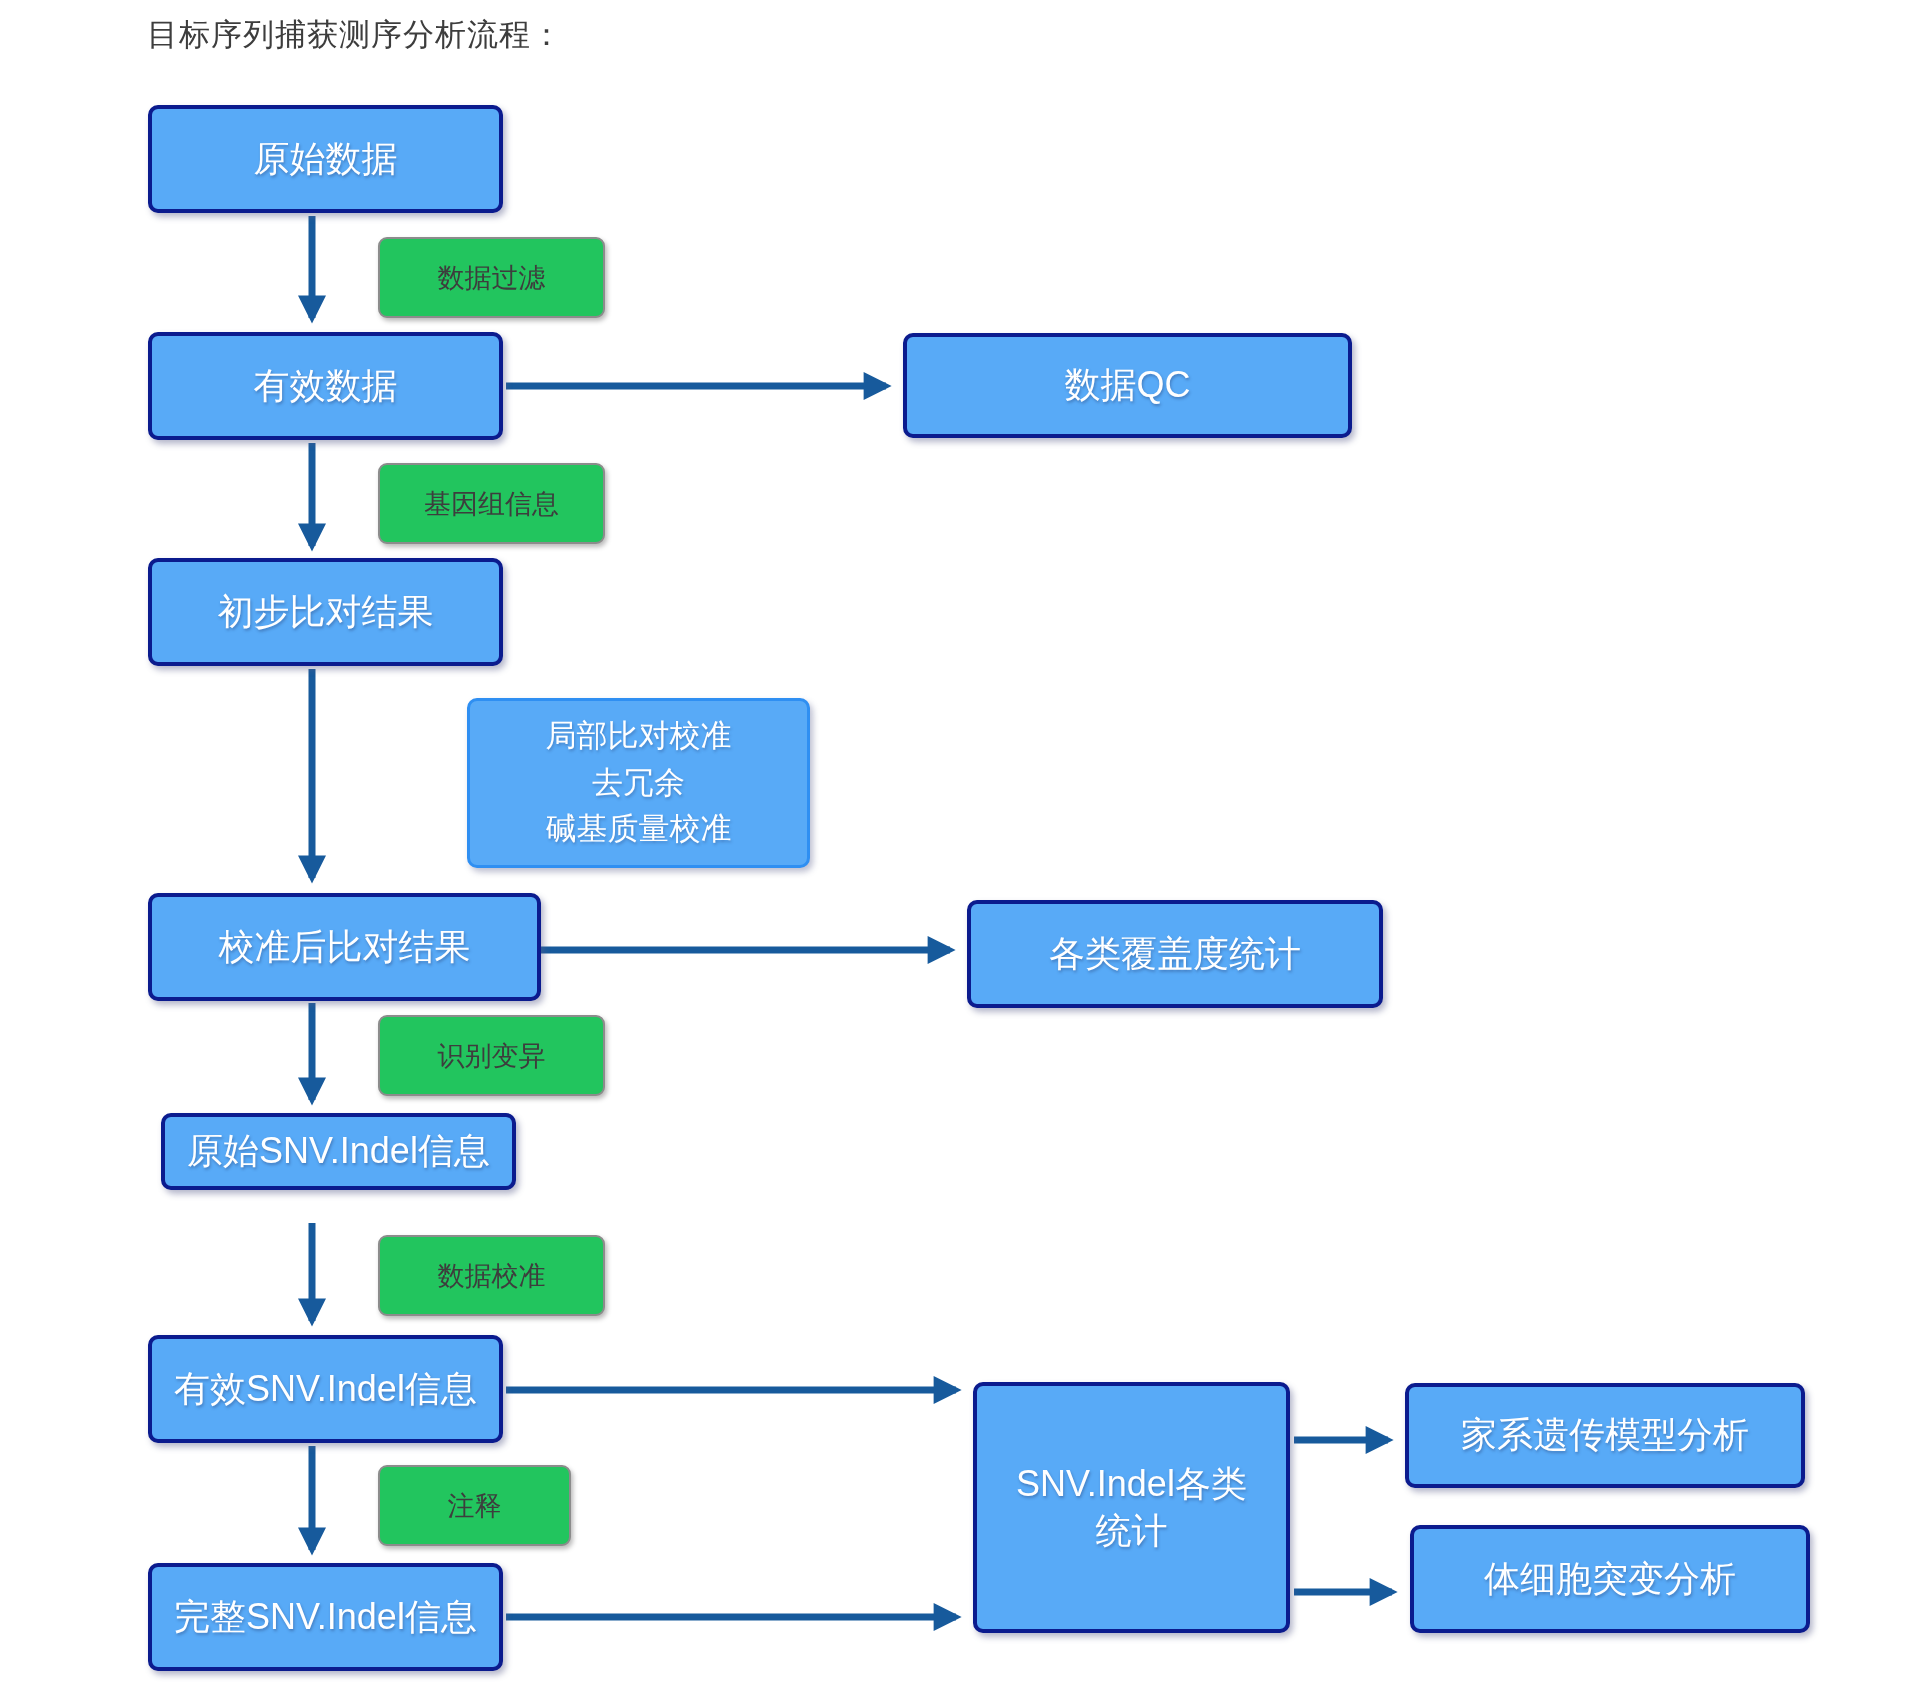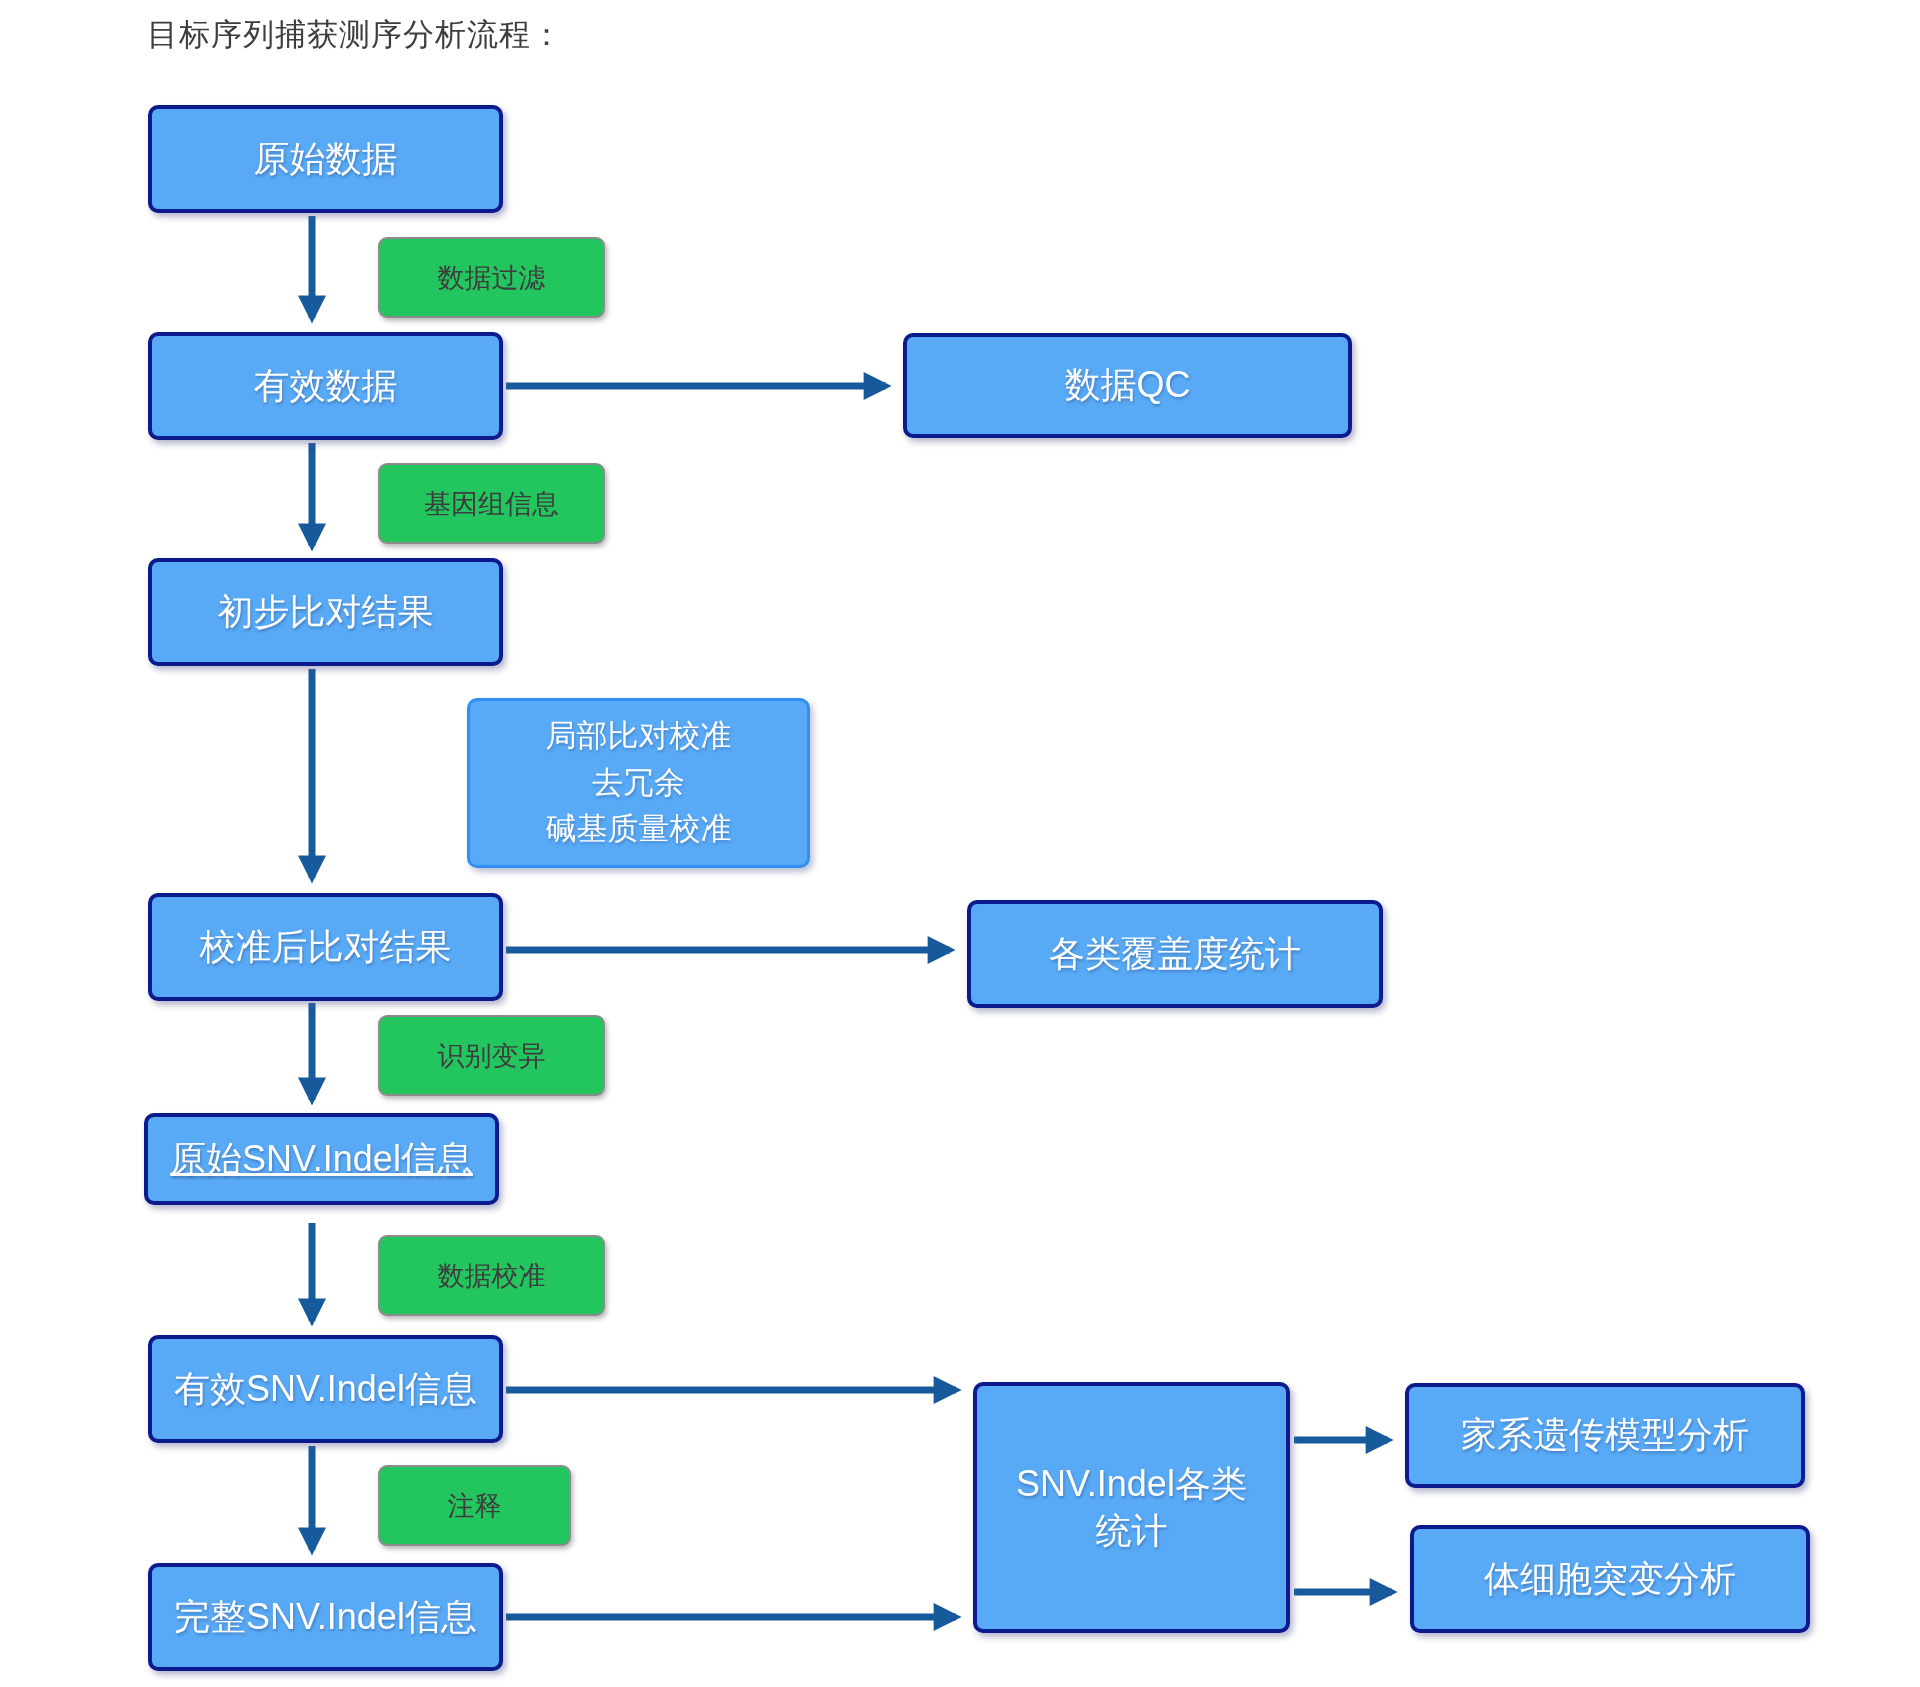--- a/index.html
+++ b/index.html
@@ -101,23 +101,23 @@
   </svg>
 
   <div class="title" style="left:147px;top:14px;">目标序列捕获测序分析流程：</div>
 
   <div class="node" style="left:148px;top:105px;width:355px;height:108px;">原始数据</div>
 
   <div class="node" style="left:148px;top:332px;width:355px;height:108px;">有效数据</div>
 
   <div class="node" style="left:148px;top:558px;width:355px;height:108px;">初步比对结果</div>
 
-  <div class="node" style="left:148px;top:893px;width:355px;height:108px;">校准后比对结果</div>
+  <div class="node" style="left:148px;top:893px;width:393px;height:108px;">校准后比对结果</div>
 
-  <div class="node" style="left:144px;top:1113px;width:355px;height:92px;text-decoration:underline;">原始SNV.Indel信息</div>
+  <div class="node" style="left:161px;top:1113px;width:355px;height:77px;">原始SNV.Indel信息</div>
 
   <div class="node" style="left:148px;top:1335px;width:355px;height:108px;">有效SNV.Indel信息</div>
 
   <div class="node" style="left:148px;top:1563px;width:355px;height:108px;">完整SNV.Indel信息</div>
 
   <div class="node" style="left:903px;top:333px;width:449px;height:105px;">数据QC</div>
 
   <div class="node" style="left:967px;top:900px;width:416px;height:108px;">各类覆盖度统计</div>
 
   <div class="node" style="left:973px;top:1382px;width:317px;height:251px;padding:0 24px;">SNV.Indel各类统计</div>

